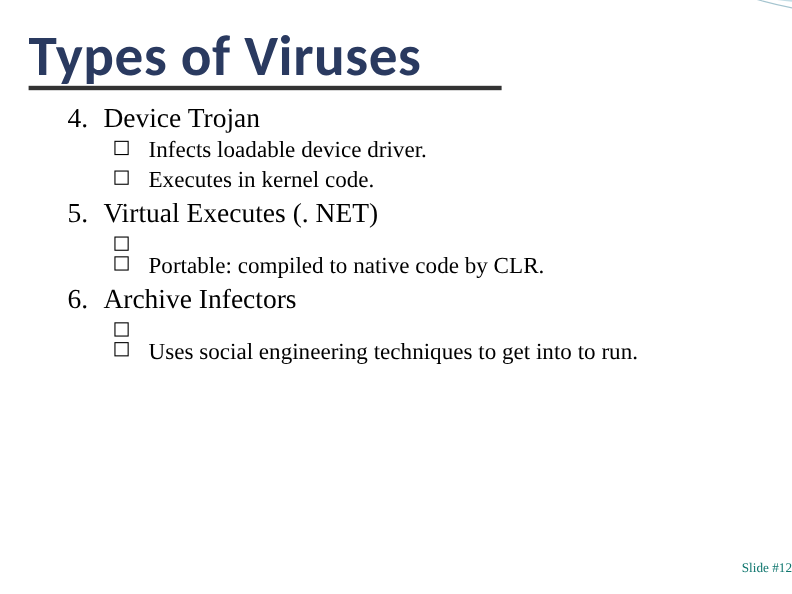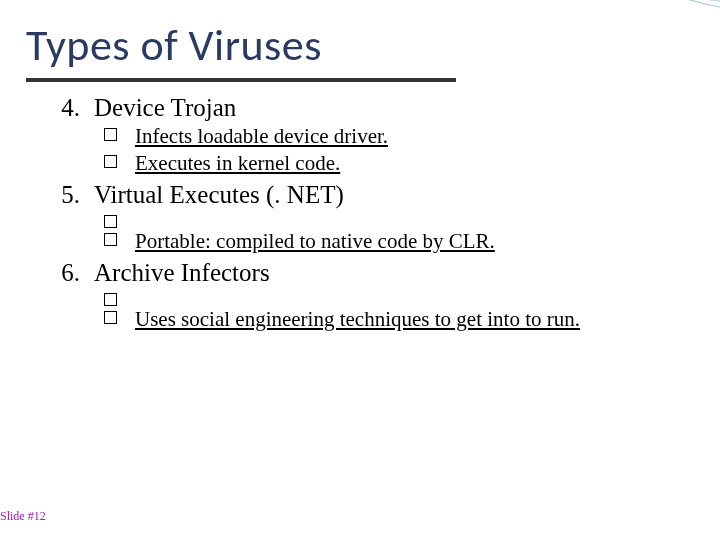--- a/index.html
+++ b/index.html
@@ -17,22 +17,22 @@
     top: -60px;
     right: -80px;
     width: 420px;
     height: 180px;
     pointer-events: none;
   }
   .title {
     position: absolute;
     top: 18px;
     left: 26px;
-    font-size: 44px;
-    font-weight: 400;
+    font-size: 52px;
+    font-weight: 700;
     color: #2a3a60;
     letter-spacing: 0.5px;
   }
   .title-line {
     position: absolute;
     top: 78px;
     left: 26px;
     width: 430px;
     height: 4px;
     background: #333;
@@ -59,43 +59,42 @@
     text-align: right;
     margin-right: 14px;
     font-family: Georgia, serif;
   }
   .sub {
     display: flex;
     align-items: flex-end;
     font-size: 21px;
     line-height: 1.28;
     margin-left: 52px;
-    text-decoration: underline;
   }
   .box {
     display: inline-block;
     width: 11px;
     height: 11px;
     border: 1.4px solid #000;
     margin-right: 18px;
     margin-top: 5px;
     flex-shrink: 0;
     align-self: flex-start;
   }
   .sub span.text {
     font-family: Georgia, serif;
   }
   .footer {
     position: absolute;
     bottom: 16px;
     width: 100%;
-    text-align: left;
+    text-align: right;
     font-size: 12px;
     font-family: Georgia, serif;
-    color: #a21caf;
+    color: #0f766e;
   }
 </style>
 </head>
 <body>
 
 <svg class="swoosh" viewBox="0 0 420 180">
   <path d="M 0 20 Q 140 -10 280 30 Q 350 50 420 40 L 420 60 Q 350 70 280 50 Q 140 10 0 40 Z" fill="#5aa0b8" opacity="0.35"></path>
   <path d="M 0 35 Q 150 5 300 45 Q 370 65 420 55" stroke="#4a8aa0" stroke-width="1.5" fill="none" opacity="0.7"></path>
   <path d="M 0 50 Q 160 20 310 60 Q 375 78 420 70" stroke="#4a8aa0" stroke-width="1" fill="none" opacity="0.5"></path>
 </svg>

